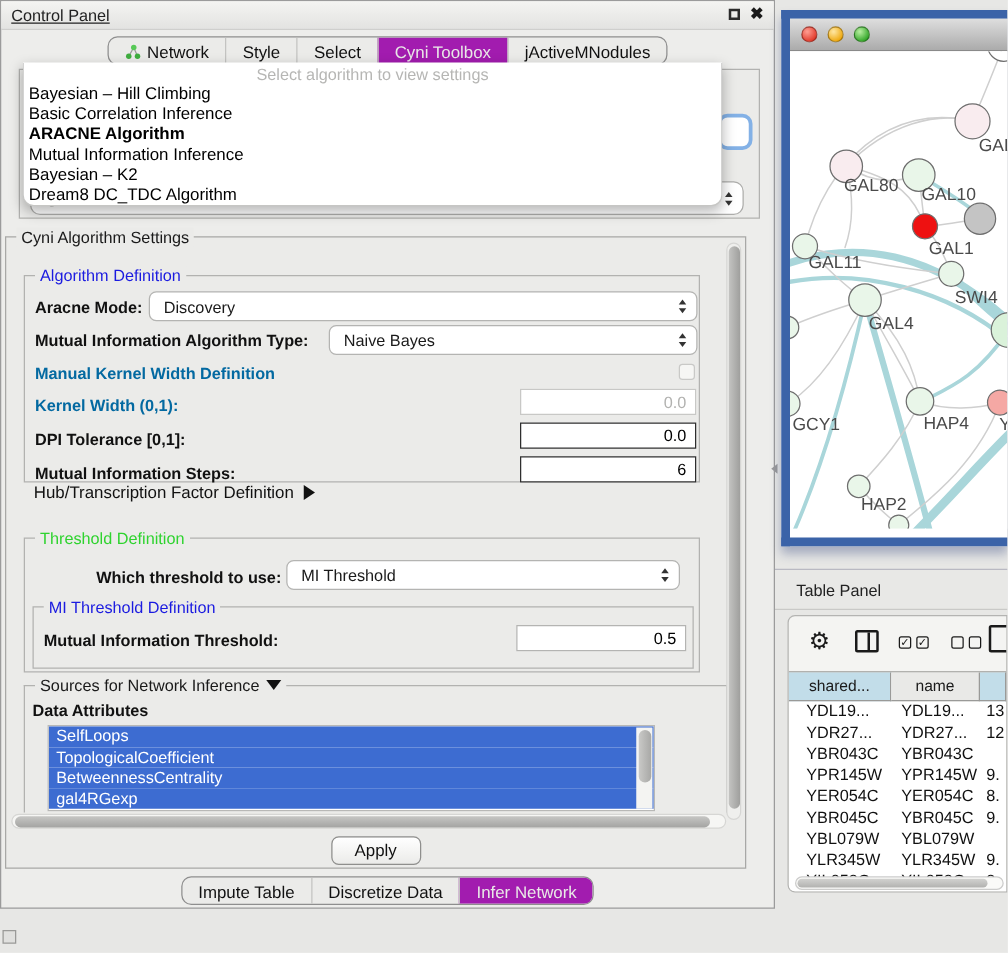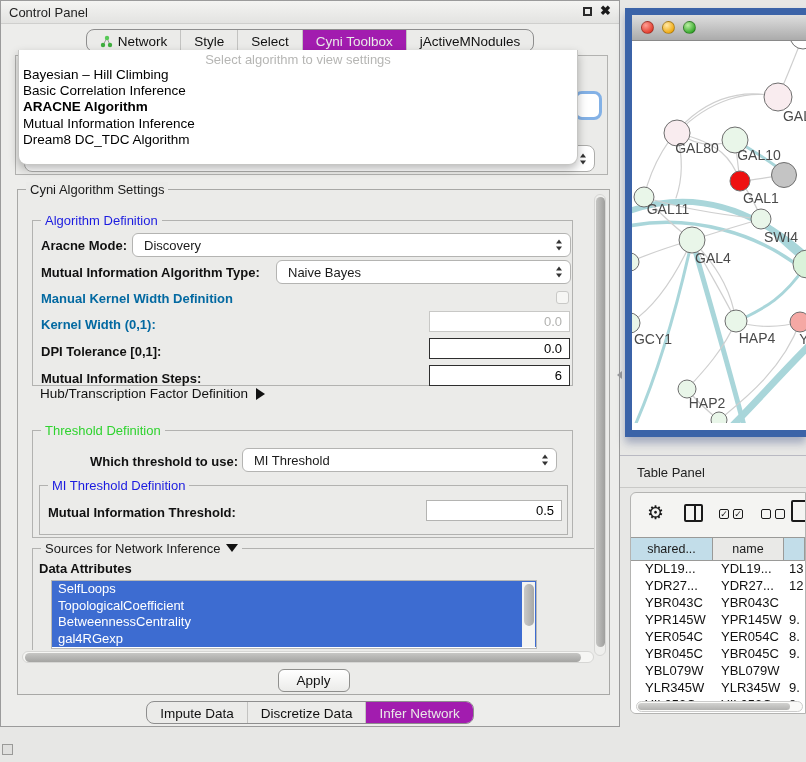--- a/index.html
+++ b/index.html
@@ -9,21 +9,21 @@
     background:#e7e7e5;
     font-family:"Liberation Sans", sans-serif;
     overflow:hidden;
     color:#1a1a1a;
   }
   
   .cp { position:absolute; left:0; top:8; width:620px; height:727px;
         background:#ededeb; border:1px solid #9b9b9b; }
   .cp-titlebar { position:absolute; left:0; top:0; right:0; height:23px;
         background:linear-gradient(#f4f4f2,#e3e3e1); border-bottom:1px solid #cfcfcd;
-        font-size:13px; padding:4px 0 0 8px; color:#222; }
+        font-size:13px; padding:4px 0 0 8px; color:#222;text-decoration:underline; }
   .cp-winbtns { position:absolute; right:8px; top:4px; display:flex; gap:8px; align-items:center; }
   .icon-float { width:9px; height:9px; border:2px solid #2a2a2a; display:inline-block; }
   .icon-close { font-size:13px; font-weight:bold; color:#1a1a1a; line-height:12px; }
 
   
   .tabbar { position:absolute; left:0; right:0; display:flex; justify-content:center; }
   .tabbar.top { top:28px; }
   .tabbar.bottom { top:700px; }
   .tabgroup { display:flex; border:1px solid #8e8e8e; border-radius:8px; background:#ebebe9;
         overflow:hidden; height:23px; align-items:stretch;text-align:center; }
@@ -44,21 +44,21 @@
 
   
   .popup { position:absolute; left:17px; top:49px; width:560px; height:115px; z-index:6;
         background:#fff; border:1px solid #c6c6c4; border-top:none;
         border-radius:0 0 9px 9px; box-shadow:0 4px 10px rgba(0,0,0,.28); overflow:hidden; }
   .popup-ph { text-align:center; color:#b6b6b4; font-size:13px; height:17px; padding-top:2px; }
   .popup-item { font-size:13.5px; height:16.2px; line-height:16.2px; padding-left:4px; color:#000; }
   .popup-item.bold { font-weight:bold; }
 
   
-  .panelB { position:absolute; left:16px; top:188px; width:593px; height:506px;
+  .panelB { position:absolute; left:3px; top:188px; width:593px; height:506px;
         border:1px solid #a8a8a6; background:#ebebe9; }
   .legend { position:absolute; top:-8px; left:8px; background:#ebebe9; padding:0 4px;
         font-size:13px; white-space:nowrap; }
   .legend.blue { color:#1b1be0; }
   .legend.green { color:#2fd32f; }
   .group { position:absolute; border:1px solid #b2b2b0; }
   .lbl { position:absolute; font-size:13px; font-weight:bold; color:#111; white-space:nowrap; }
   .lbl.dis { color:#0369a1; }
   .combo { position:absolute; background:#fff; border:1px solid #b4b4b2; border-radius:6px;
         font-size:13px; display:flex; align-items:center; padding:0 24px 0 11px; height:24px; }
@@ -199,20 +199,21 @@
     </div>
   </div>
 
   <div class="popup">
     <div class="popup-ph">Select algorithm to view settings</div>
     <div>
         <div class="popup-item">Bayesian – Hill Climbing</div>
         <div class="popup-item">Basic Correlation Inference</div>
         <div class="popup-item bold">ARACNE Algorithm</div>
         <div class="popup-item">Mutual Information Inference</div>
+        <div class="popup-item">Bayesian – K2</div>
         <div class="popup-item">Dream8 DC_TDC Algorithm</div>
       </div>
   </div>
 
   <div class="panelB">
     <span class="legend">Cyni Algorithm Settings</span>
 
     <div class="group" style="left:14px; top:30px; width:541px; height:166px;">
       <span class="legend blue">Algorithm Definition</span>
       <span class="lbl" style="left:8px; top:17px;">Aracne Mode:</span>
@@ -285,21 +286,21 @@
       </div>
     <div class="vscroll">
         <div class="thumb"></div>
       </div>
     <div class="apply-btn">Apply</div>
   </div>
 
   <div class="tabbar bottom">
     <div class="tabgroup">
         <div class="tab">
-          <span>Impute Data</span>
+          <span>Impute Table</span>
         </div>
         <div class="tab">
           <span>Discretize Data</span>
         </div>
         <div class="tab selected">
           <span>Infer Network</span>
         </div>
       </div>
   </div>
 </div>

